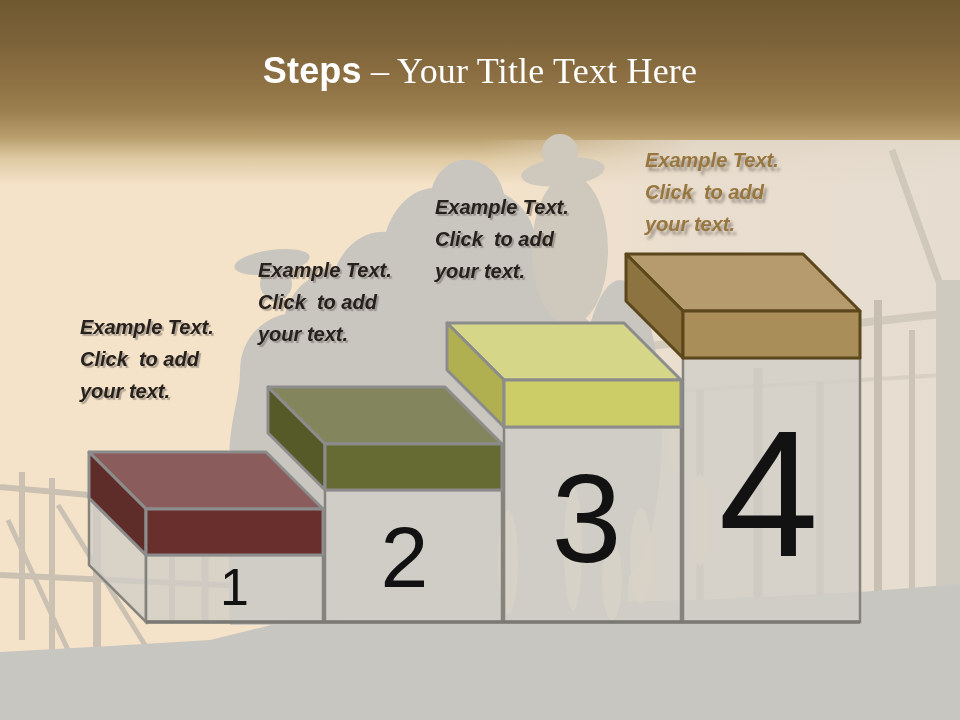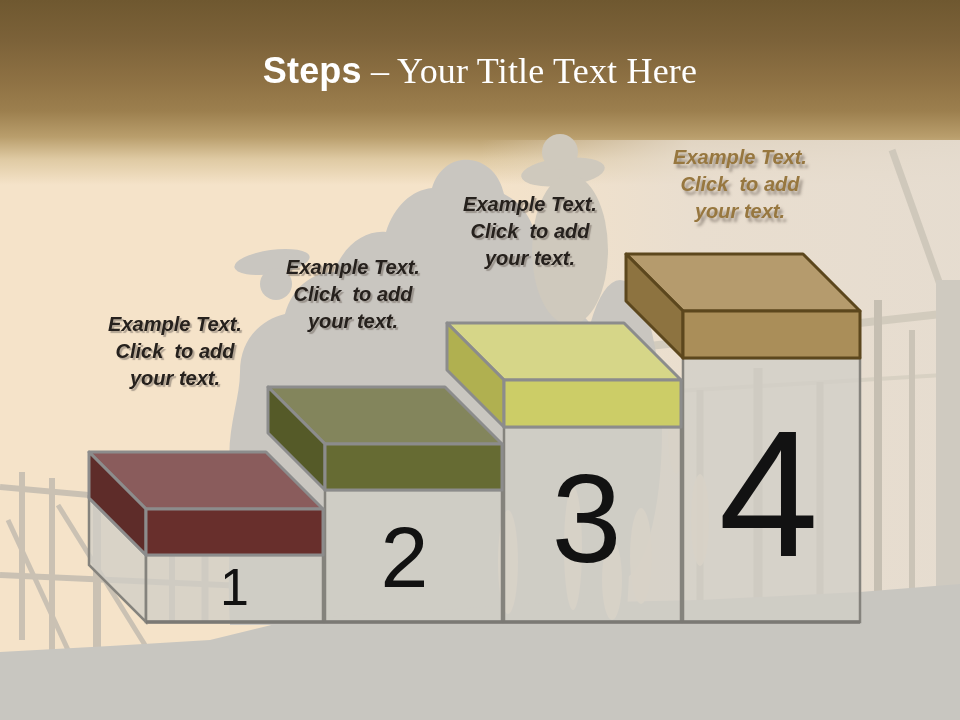--- a/index.html
+++ b/index.html
@@ -14,22 +14,22 @@
     background:linear-gradient(90deg,rgba(233,223,208,0) 50%,rgba(231,221,208,.85) 72%,rgba(229,220,208,.95) 100%);}
   svg.layer{position:absolute;left:0;top:0;width:960px;height:720px;}
 
   
   .title{position:absolute;left:0;top:50px;width:960px;text-align:center;
     font-size:36px;color:#ffffff;white-space:pre;letter-spacing:.2px;}
   .title .b{font-weight:700;}
   .title .r{font-weight:400;font-family:Liberation Serif, serif;}
 
   
-  .label{position:absolute;width:190px;text-align:center;font-style:italic;
-    font-weight:600;font-size:20px;line-height:27px;white-space:pre-wrap;
+  .label{position:absolute;width:190px;text-align:left;font-style:italic;
+    font-weight:600;font-size:20px;line-height:32px;white-space:pre-wrap;
     color:#26211d;text-shadow:2px 2px 1px rgba(110,100,92,.5);}
   .label.l1{left:80px;top:311px;}
   .label.l2{left:258px;top:254px;}
   .label.l3{left:435px;top:191px;}
   .label.l4{left:645px;top:144px;color:#97773f;
             text-shadow:3px 4px 3px rgba(100,90,80,.55);}
 
   
   .num{position:absolute;width:177px;text-align:center;color:#121212;
        line-height:1;font-weight:400;}

